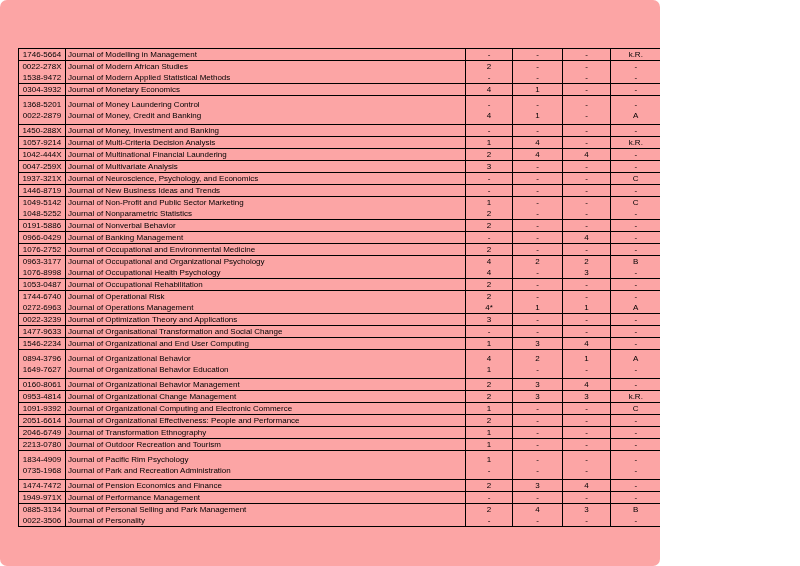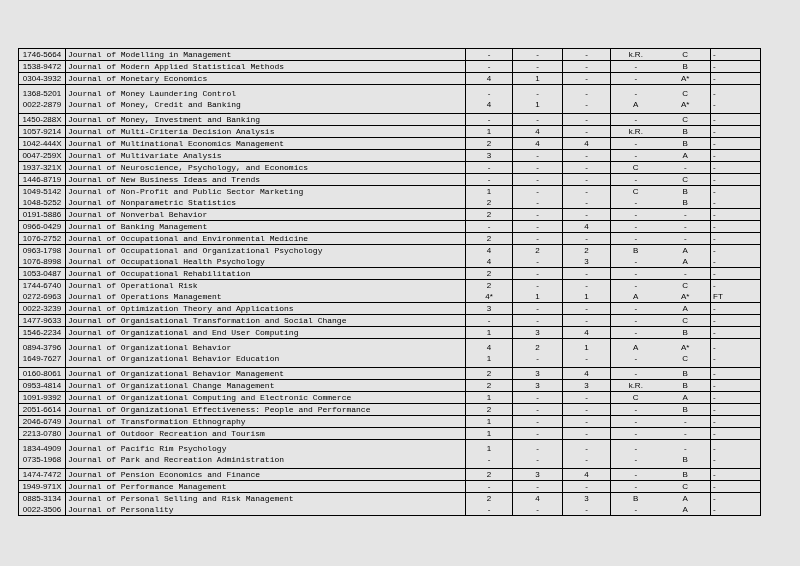--- a/index.html
+++ b/index.html
@@ -2,25 +2,26 @@
 <html><head>
 <meta charset="utf-8">
 <style>
   html, body {
     margin: 0;
     padding: 0;
     background: #ffffff;
   }
   .page {
     position: relative;
-    width: 800px;
+    width: 660px;
     height: 566px;
-    background: #e5e5e5;
+    background: #fca5a5;
     overflow: hidden;
     font-family: "Liberation Sans", sans-serif;
+    border-radius: 7px;
   }
   table.jql {
     position: absolute;
     left: 18px;
     top: 48px;
     width: 742px;
     border-collapse: collapse;
     table-layout: fixed;
     border: 1px solid #000000;
     font-family: "Liberation Sans", sans-serif;
@@ -29,21 +30,21 @@
   }
   table.jql td {
     height: 11px;
     padding: 0 2px;
     line-height: 10px;
     overflow: hidden;
     white-space: nowrap;
     vertical-align: middle;
   }
   td.issn { text-align: center; }
-  td.name { text-align: left; border-left: 1px solid #000000; padding-left: 3px; font-family: Liberation Mono, monospace; }
+  td.name { text-align: left; border-left: 1px solid #000000; padding-left: 3px; }
   td.c1   { text-align: center; border-left: 1px solid #000000; }
   td.c2   { text-align: center; border-left: 1px solid #000000; }
   td.c3   { text-align: center; border-left: 1px solid #000000; }
   td.c4   { text-align: center; border-left: 1px solid #000000; }
   td.c5   { text-align: center; } 
   td.c6   { text-align: left;  border-left: 1px solid #000000; padding-left: 3px; }
   tr.ge td { border-bottom: 1px solid #000000; }
   tr.pt td { padding-top: 3px; }
   tr.pb td { padding-bottom: 3px; }
 </style>
@@ -66,20 +67,30 @@
         <tr class="ge">
           <td class="issn">1746-5664</td>
           <td class="name">Journal of Modelling in Management</td>
           <td class="c1">-</td>
           <td class="c2">-</td>
           <td class="c3">-</td>
           <td class="c4">k.R.</td>
           <td class="c5">C</td>
           <td class="c6">-</td>
         </tr>
+        <tr>
+          <td class="issn">0022-278X</td>
+          <td class="name">Journal of Modern African Studies</td>
+          <td class="c1">2</td>
+          <td class="c2">-</td>
+          <td class="c3">-</td>
+          <td class="c4">-</td>
+          <td class="c5">-</td>
+          <td class="c6">-</td>
+        </tr>
         <tr class="ge">
           <td class="issn">1538-9472</td>
           <td class="name">Journal of Modern Applied Statistical Methods</td>
           <td class="c1">-</td>
           <td class="c2">-</td>
           <td class="c3">-</td>
           <td class="c4">-</td>
           <td class="c5">B</td>
           <td class="c6">-</td>
         </tr>
@@ -128,21 +139,21 @@
           <td class="name">Journal of Multi-Criteria Decision Analysis</td>
           <td class="c1">1</td>
           <td class="c2">4</td>
           <td class="c3">-</td>
           <td class="c4">k.R.</td>
           <td class="c5">B</td>
           <td class="c6">-</td>
         </tr>
         <tr class="ge">
           <td class="issn">1042-444X</td>
-          <td class="name">Journal of Multinational Economics Management</td>
+          <td class="name">Journal of Multinational Financial Laundering</td>
           <td class="c1">2</td>
           <td class="c2">4</td>
           <td class="c3">4</td>
           <td class="c4">-</td>
           <td class="c5">B</td>
           <td class="c6">-</td>
         </tr>
         <tr class="ge">
           <td class="issn">0047-259X</td>
           <td class="name">Journal of Multivariate Analysis</td>
@@ -217,21 +228,21 @@
           <td class="issn">1076-2752</td>
           <td class="name">Journal of Occupational and Environmental Medicine</td>
           <td class="c1">2</td>
           <td class="c2">-</td>
           <td class="c3">-</td>
           <td class="c4">-</td>
           <td class="c5">-</td>
           <td class="c6">-</td>
         </tr>
         <tr>
-          <td class="issn">0963-1798</td>
+          <td class="issn">0963-3177</td>
           <td class="name">Journal of Occupational and Organizational Psychology</td>
           <td class="c1">4</td>
           <td class="c2">2</td>
           <td class="c3">2</td>
           <td class="c4">B</td>
           <td class="c5">A</td>
           <td class="c6">-</td>
         </tr>
         <tr class="ge">
           <td class="issn">1076-8998</td>
@@ -418,21 +429,21 @@
           <td class="name">Journal of Performance Management</td>
           <td class="c1">-</td>
           <td class="c2">-</td>
           <td class="c3">-</td>
           <td class="c4">-</td>
           <td class="c5">C</td>
           <td class="c6">-</td>
         </tr>
         <tr>
           <td class="issn">0885-3134</td>
-          <td class="name">Journal of Personal Selling and Risk Management</td>
+          <td class="name">Journal of Personal Selling and Park Management</td>
           <td class="c1">2</td>
           <td class="c2">4</td>
           <td class="c3">3</td>
           <td class="c4">B</td>
           <td class="c5">A</td>
           <td class="c6">-</td>
         </tr>
         <tr class="ge">
           <td class="issn">0022-3506</td>
           <td class="name">Journal of Personality</td>

